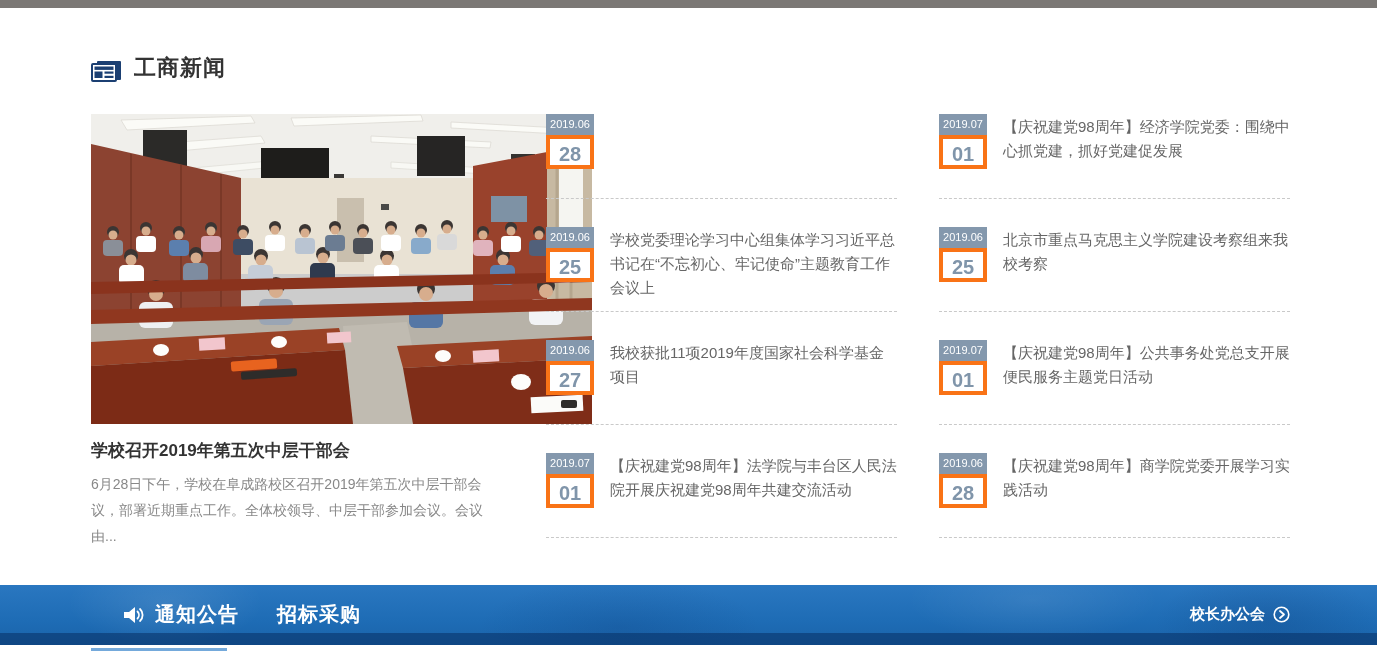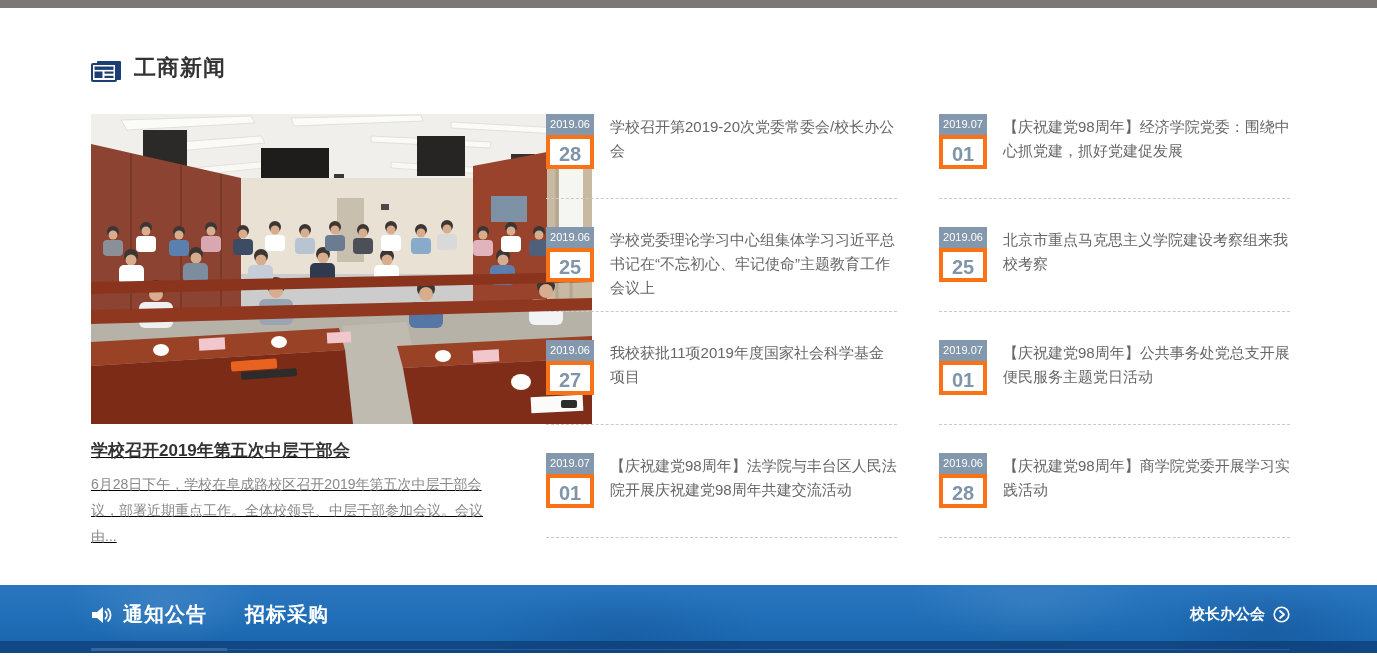--- a/index.html
+++ b/index.html
@@ -10,21 +10,21 @@
 
   .main { height:577px; background:#fff; padding:0 87px 0 91px; overflow:hidden; }
 
   .section-header { display:flex; align-items:flex-end; gap:13px; padding-top:45px; }
   .section-header h1 { font-size:22px; font-weight:bold; color:#333; letter-spacing:1px; }
   .np-icon { width:30px; height:24px; display:block; }
 
   .columns { display:flex; margin-top:31px; }
 
   
-  .featured { width:415px;text-decoration:underline; }
+  .featured { width:415px; }
   .photo { width:501px; height:310px; display:block; background:#ccc; cursor:pointer; }
   .f-title { margin-top:15px; font-size:17px; font-weight:bold; color:#333; cursor:pointer; }
   .f-excerpt { margin-top:10px; font-size:14px; color:#888; line-height:1.85; }
   .f-date { margin-top:6px; display:flex; justify-content:flex-end; align-items:center;
     gap:7px; color:#999; font-size:13px; }
   .cal-icon { width:16px; height:16px; display:block; }
 
   
   .news-col { flex:1; margin-left:40px; }
   .news-col.second { margin-left:42px; }
@@ -35,27 +35,28 @@
     text-align:center; height:21px; line-height:21px; }
   .db-day { display:block; border:4px solid #f97316; background:#fff; color:#8095aa;
     font-size:20px; font-weight:bold; text-align:center; height:34px; line-height:30px; }
   .n-title { margin-left:16px; font-size:15px; color:#666; line-height:1.6; padding-top:1px; }
 
   .enter-news { display:flex; justify-content:flex-end; align-items:center; gap:8px;
     margin-top:20px; color:#0f172a; font-weight:bold; font-size:15px; cursor:pointer; }
   .circ-icon { width:17px; height:17px; display:block; }
 
   
-  .notice-bar { position:relative; height:68px;
+  .notice-bar { position:relative; height:60px;
     background:
       radial-gradient(140px 60px at 12% 30%, rgba(255,255,255,0.10), rgba(255,255,255,0) 70%),
       radial-gradient(200px 70px at 45% 70%, rgba(10,50,110,0.18), rgba(10,50,110,0) 70%),
       radial-gradient(180px 60px at 75% 25%, rgba(255,255,255,0.08), rgba(255,255,255,0) 70%),
       radial-gradient(160px 70px at 92% 60%, rgba(8,45,100,0.20), rgba(8,45,100,0) 70%),
       linear-gradient(180deg,#2a77c0 0%, #1e6cb5 60%, #1a63a9 100%);
+    padding-left: 32px;
   }
   .notice-bar::after { content:""; position:absolute; left:0; right:0; bottom:0;
     height:12px; background:rgba(8,48,100,0.55); }
   .nb-inner { display:flex; align-items:center; justify-content:space-between;
     padding:16px 87px 0 91px; }
   .tabs { display:flex; align-items:center; gap:38px; }
   .tab { display:flex; align-items:center; gap:10px; color:#fff; font-size:20px;
     font-weight:bold; cursor:pointer; letter-spacing:1px; }
   .spk-icon { width:22px; height:20px; display:block; }
   .more { display:flex; align-items:center; gap:8px; color:#fff; font-size:15px;
@@ -237,21 +238,20 @@
       <h2 class="f-title">学校召开2019年第五次中层干部会</h2>
       <p class="f-excerpt">6月28日下午，学校在阜成路校区召开2019年第五次中层干部会议，部署近期重点工作。全体校领导、中层干部参加会议。会议由...</p>
     </div>
 
     <div class="news-col">
       <div class="news-item">
         <div class="date-badge">
           <span class="db-month">2019.06</span>
           <span class="db-day">28</span>
         </div>
-        <div class="n-title">学校召开第2019-20次党委常委会/校长办公会</div>
       </div>
       <div class="news-item">
         <div class="date-badge">
           <span class="db-month">2019.06</span>
           <span class="db-day">25</span>
         </div>
         <div class="n-title">学校党委理论学习中心组集体学习习近平总书记在“不忘初心、牢记使命”主题教育工作会议上</div>
       </div>
       <div class="news-item">
         <div class="date-badge">

